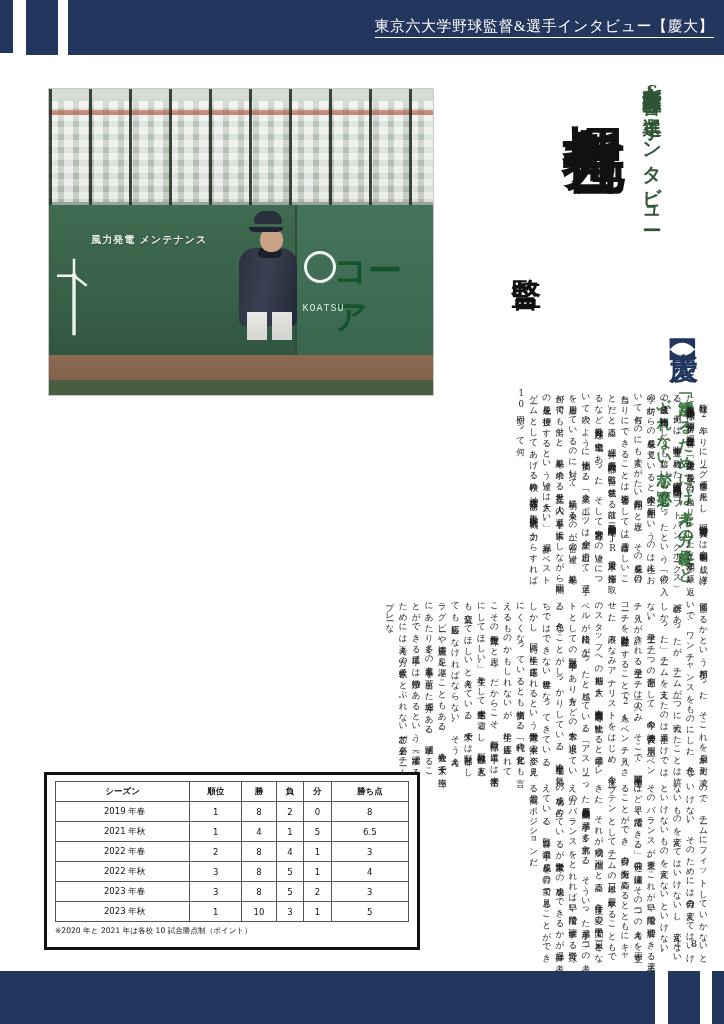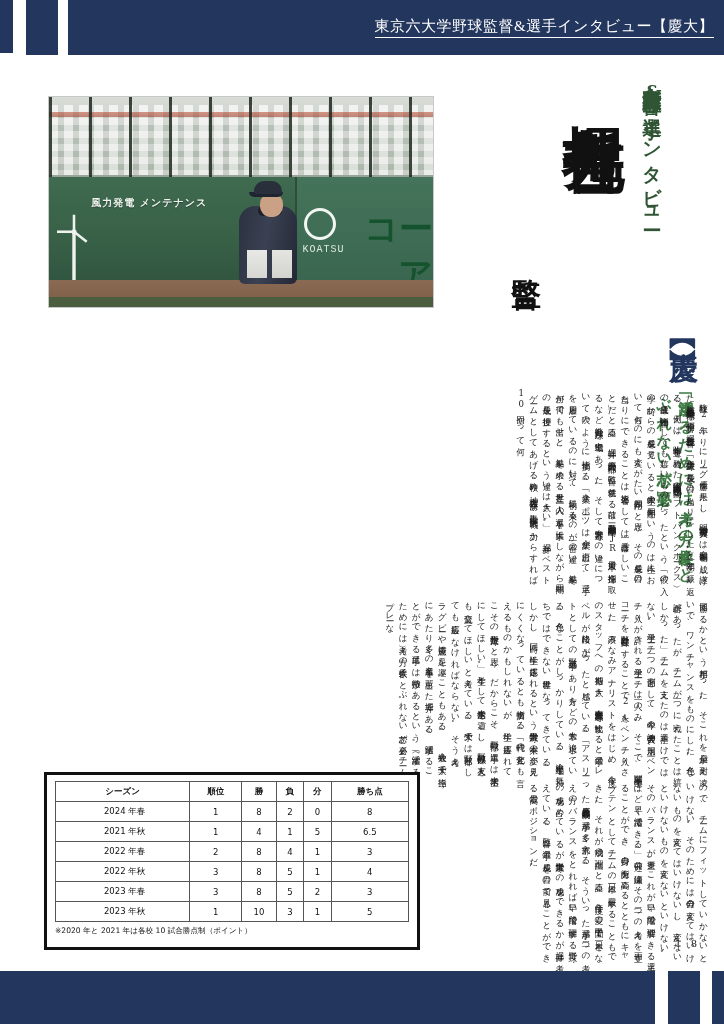--- a/index.html
+++ b/index.html
@@ -37,27 +37,26 @@
     letter-spacing: 0.5px;
     border-bottom: 1px solid #ffffff;
     padding-bottom: 1px;
     white-space: nowrap;
     font-family: Liberation Serif, serif;
   }
 
   
   #photo {
     position: absolute;
-    left: 48px; top: 96px;
-    width: 386px; height: 212px;
+    left: 48px; top: 88px;
+    width: 386px; height: 308px;
     border: 1px solid #c8c8c8;
     box-sizing: border-box;
     overflow: hidden;
     background: #9aa39a;
-    text-align: right;
   }
   .ph-sky {
     position: absolute; left: 0; top: 0; width: 100%; height: 37%;
     background: linear-gradient(180deg,#d8dcd6 0%, #c9cfc7 55%, #b9c0b6 100%);
   }
   .ph-seats {
     position: absolute; left: 0; top: 4%; width: 100%; height: 33%;
     background:
       repeating-linear-gradient(90deg, rgba(255,255,255,.55) 0 9px, rgba(170,180,170,.25) 9px 15px),
       repeating-linear-gradient(180deg, rgba(255,255,255,.35) 0 7px, rgba(150,165,150,.3) 7px 13px);
@@ -310,21 +309,21 @@
           <th>シーズン</th>
           <th>順位</th>
           <th>勝</th>
           <th>負</th>
           <th>分</th>
           <th>勝ち点</th>
         </tr>
     </thead>
     <tbody>
         <tr>
-          <td class="season">2024 年春</td>
+          <td class="season">2019 年春</td>
           <td>1</td>
           <td>8</td>
           <td>2</td>
           <td>0</td>
           <td>8</td>
         </tr>
         <tr>
           <td class="season">2021 年秋</td>
           <td>1</td>
           <td>4</td>

